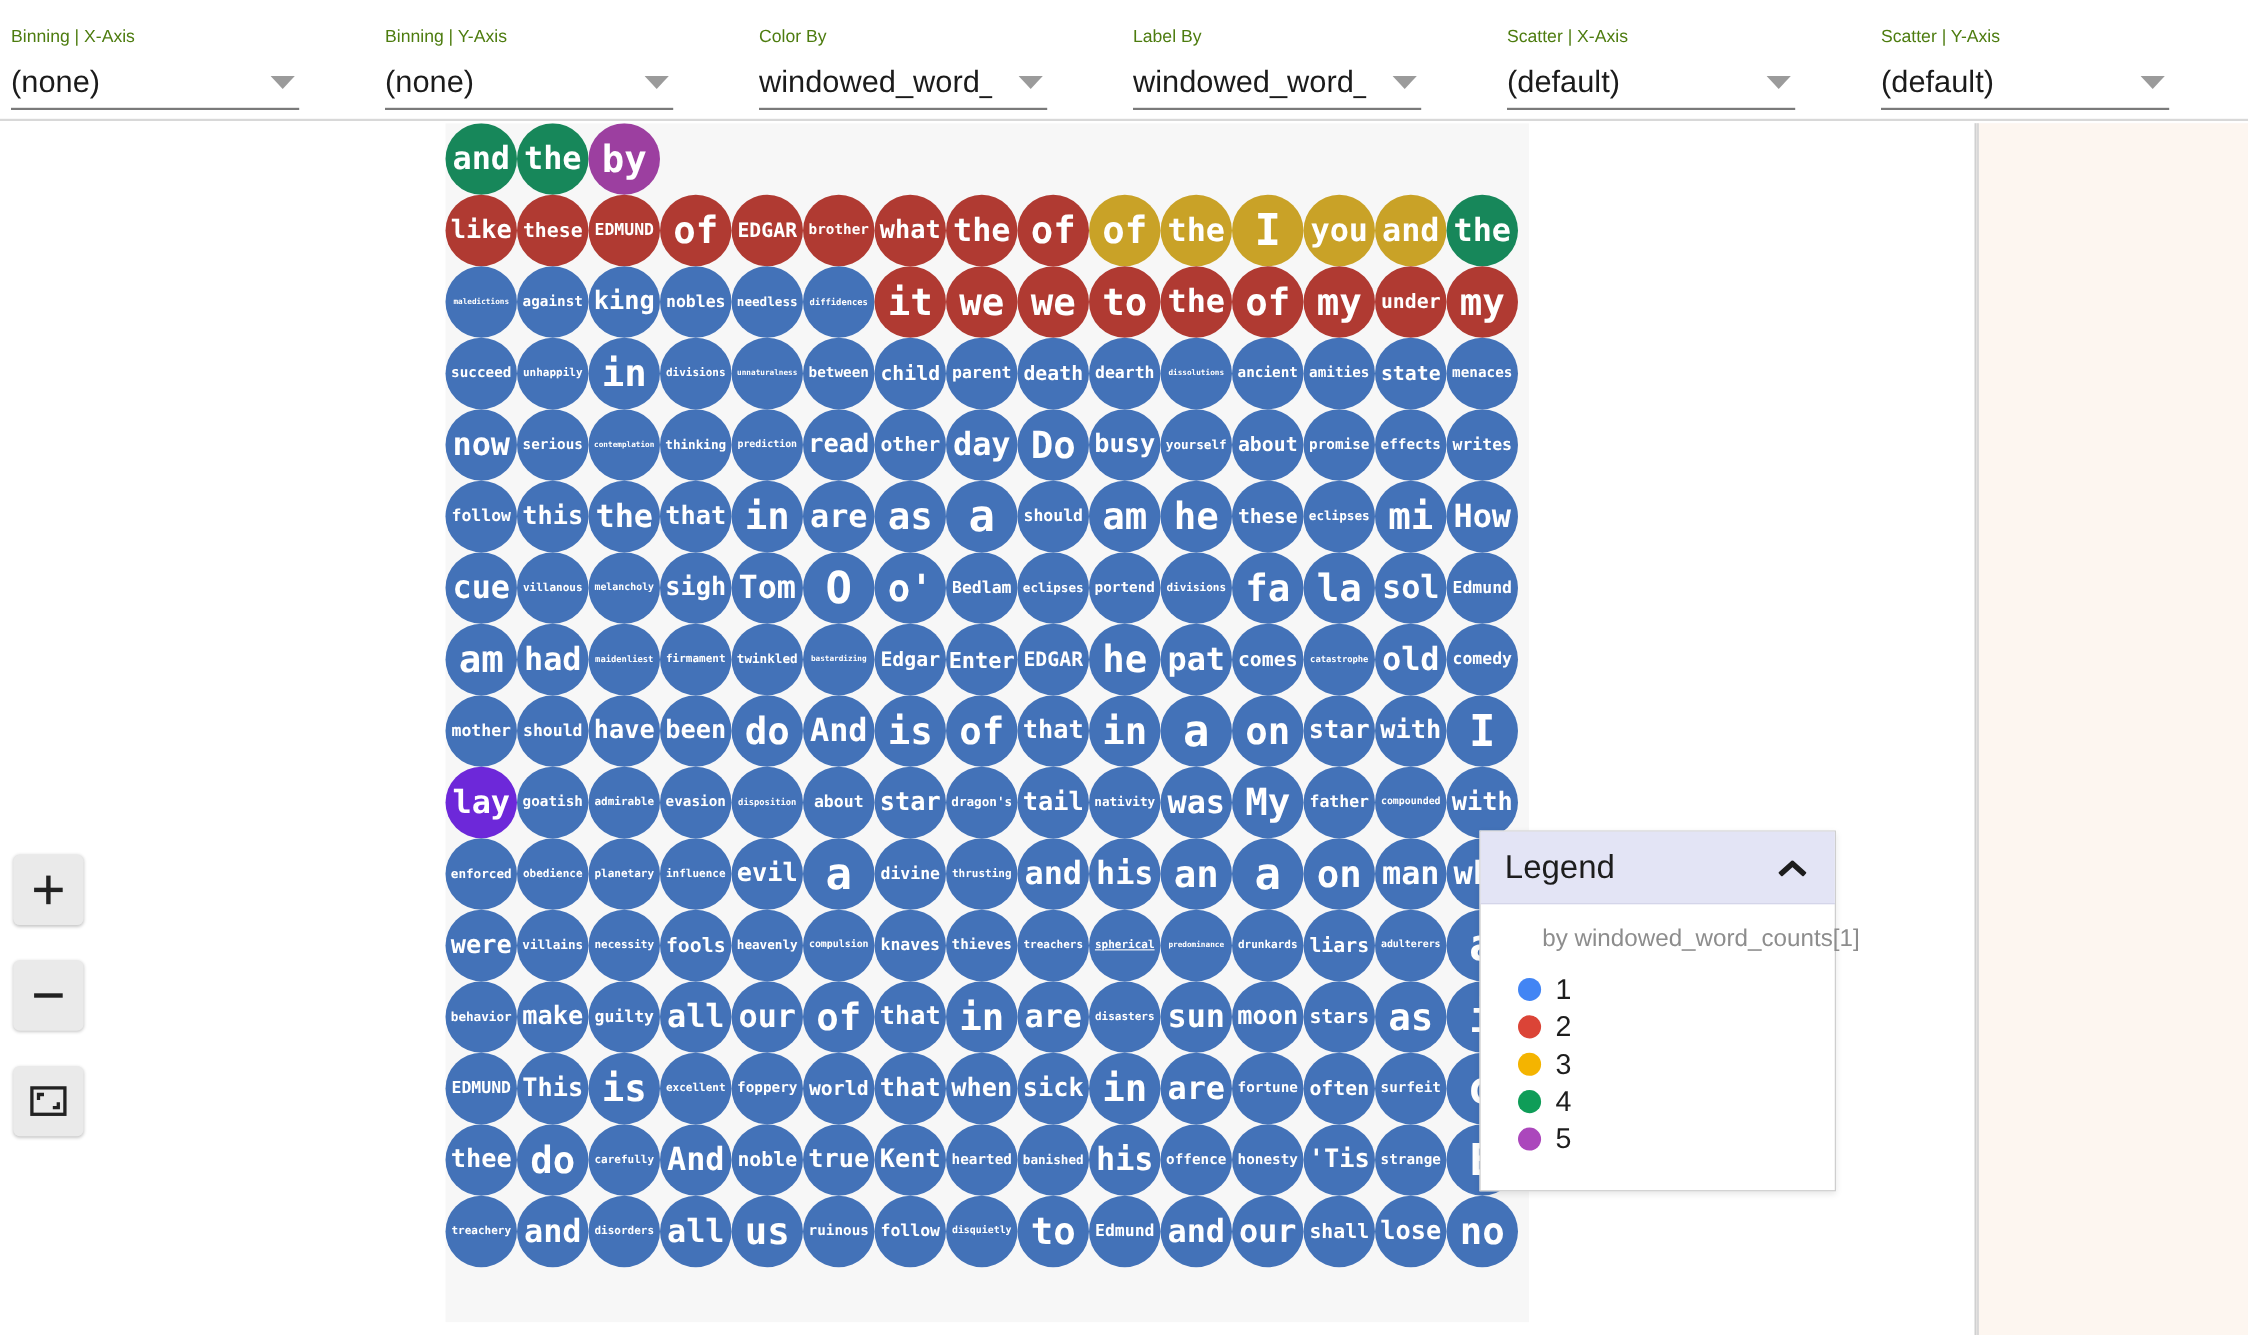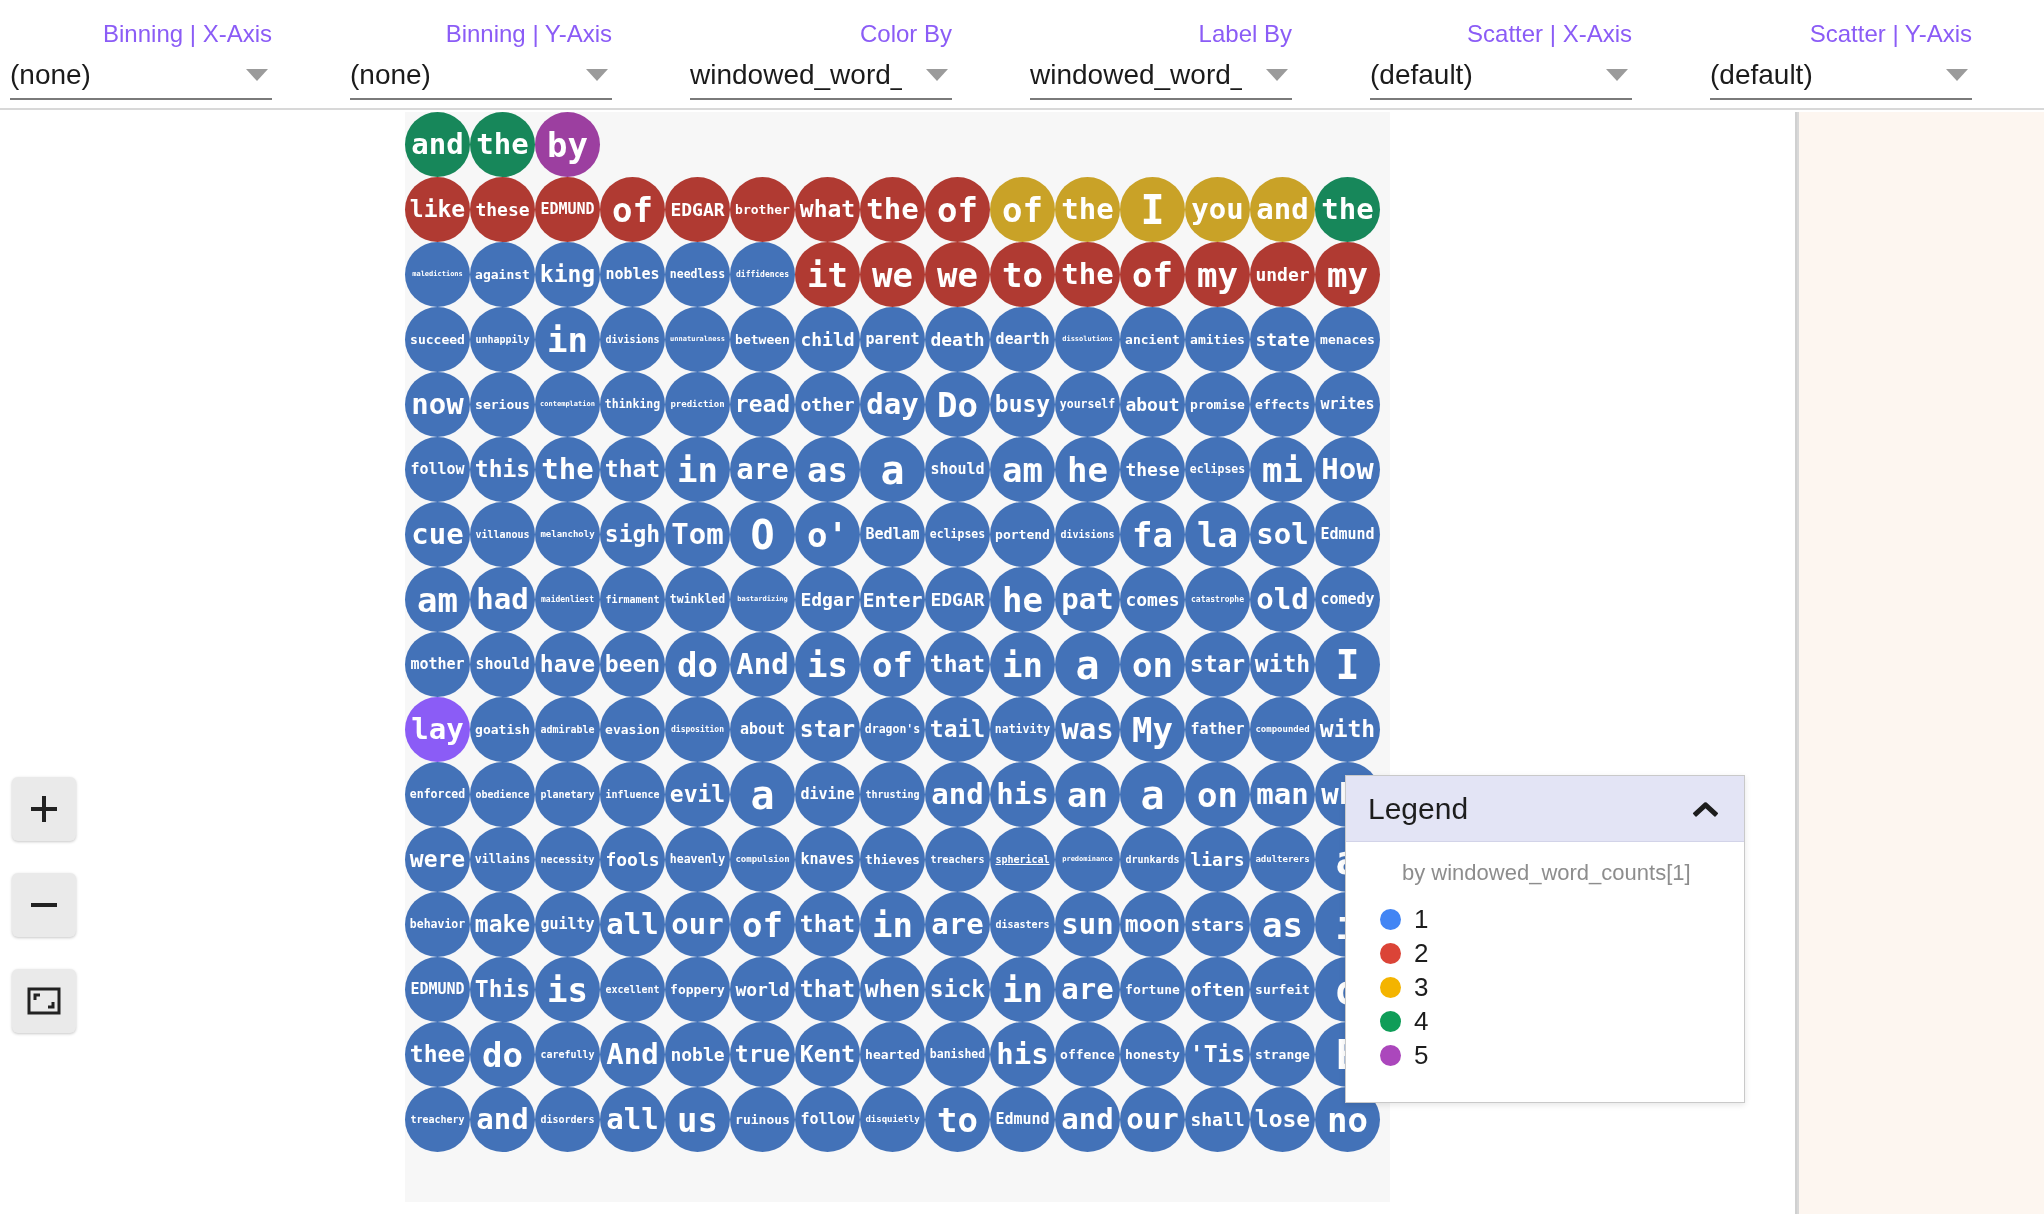--- a/index.html
+++ b/index.html
@@ -22,25 +22,24 @@
     padding-left: 10px;
   }
   .field {
     width: 262px;
     margin-right: 78px;
     padding-top: 22px;
     position: relative;
   }
   .field:last-child { margin-right: 0; }
   .field-label {
-    font-size: 24px;
-    color: #8b5cf6;
+    font-size: 16px;
+    color: #4d7c0f;
     line-height: 24px;
     white-space: nowrap;
-    text-align: right;
   }
   .field-control {
     margin-top: 6px;
     height: 48px;
     border-bottom: 2px solid #7a7a7a;
     display: flex;
     align-items: center;
     justify-content: space-between;
     padding-right: 4px;
     cursor: pointer;
@@ -128,22 +127,22 @@
   .right-rail {
     position: absolute;
     left: 1795px; top: 112px;
     width: 2px; height: 1102px;
     background: #d0d0d0;
   }
 
   
   .legend {
     position: absolute;
-    left: 1345px; top: 775px;
-    width: 400px;
+    left: 1345px; top: 755px;
+    width: 324px;
     background: #ffffff;
     border: 1px solid #c9c9c9;
     box-shadow: 0 2px 6px rgba(0,0,0,0.10);
     z-index: 20;
   }
   .legend-header {
     background: #e3e4f5;
     height: 66px;
     display: flex;
     align-items: center;
@@ -388,21 +387,21 @@
           <div class="bubble" style="background: rgb(67, 114, 184); font-size: 34px;">of</div>
           <div class="bubble" style="background: rgb(67, 114, 184); font-size: 23px;">that</div>
           <div class="bubble" style="background: rgb(67, 114, 184); font-size: 34px;">in</div>
           <div class="bubble" style="background: rgb(67, 114, 184); font-size: 40px;">a</div>
           <div class="bubble" style="background: rgb(67, 114, 184); font-size: 34px;">on</div>
           <div class="bubble" style="background: rgb(67, 114, 184); font-size: 23px;">star</div>
           <div class="bubble" style="background: rgb(67, 114, 184); font-size: 23px;">with</div>
           <div class="bubble" style="background: rgb(67, 114, 184); font-size: 40px;">I</div>
         </div>
         <div class="row">
-          <div class="bubble" style="background: #8b5cf6; font-size: 29px;">lay</div>
+          <div class="bubble" style="background: #6d28d9; font-size: 29px;">lay</div>
           <div class="bubble" style="background: rgb(67, 114, 184); font-size: 13px;">goatish</div>
           <div class="bubble" style="background: rgb(67, 114, 184); font-size: 10px;">admirable</div>
           <div class="bubble" style="background: rgb(67, 114, 184); font-size: 13px;">evasion</div>
           <div class="bubble" style="background: rgb(67, 114, 184); font-size: 8px;">disposition</div>
           <div class="bubble" style="background: rgb(67, 114, 184); font-size: 15px;">about</div>
           <div class="bubble" style="background: rgb(67, 114, 184); font-size: 23px;">star</div>
           <div class="bubble" style="background: rgb(67, 114, 184); font-size: 11.5px;">dragon's</div>
           <div class="bubble" style="background: rgb(67, 114, 184); font-size: 23px;">tail</div>
           <div class="bubble" style="background: rgb(67, 114, 184); font-size: 11.5px;">nativity</div>
           <div class="bubble" style="background: rgb(67, 114, 184); font-size: 29px;">was</div>

